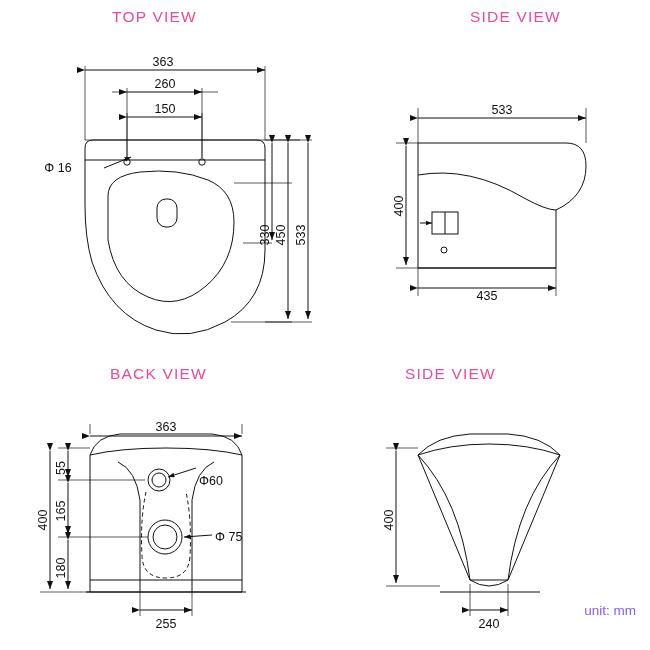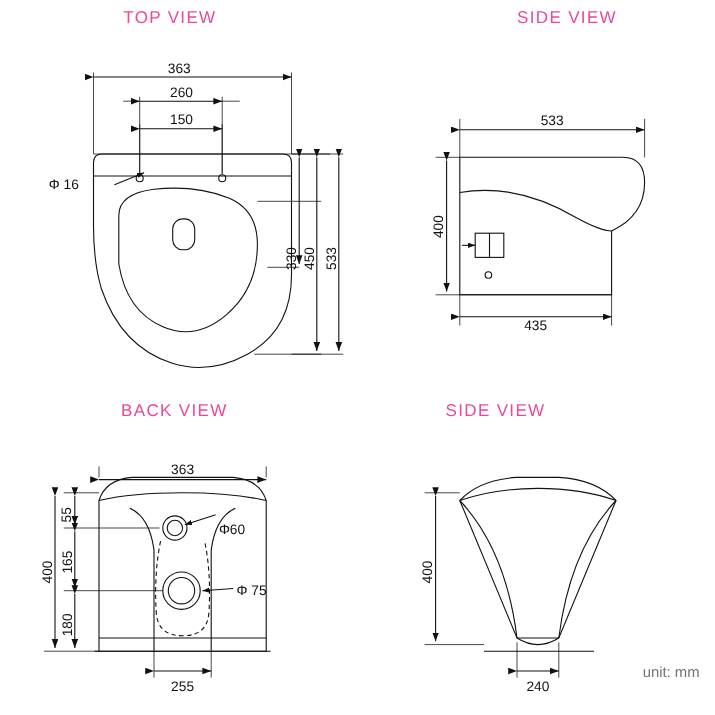--- a/index.html
+++ b/index.html
@@ -33,21 +33,21 @@
   #title-top    { left: 112px; top: 8px; }
   #title-side   { left: 470px; top: 8px; }
   #title-back   { left: 110px; top: 365px; }
   #title-front  { left: 405px; top: 365px; }
 
   .unit-label {
     position: absolute;
     right: 14px;
     bottom: 32px;
     font-size: 13.5px;
-    color: #737373;
+    color: #8b5cf6;
     white-space: nowrap;
   }
   svg { display: block; }
   text {
     font-family: "Liberation Sans", sans-serif;
     fill: #111111;
   }
   .dim { font-size: 12.5px; }
 </style>
 </head>

